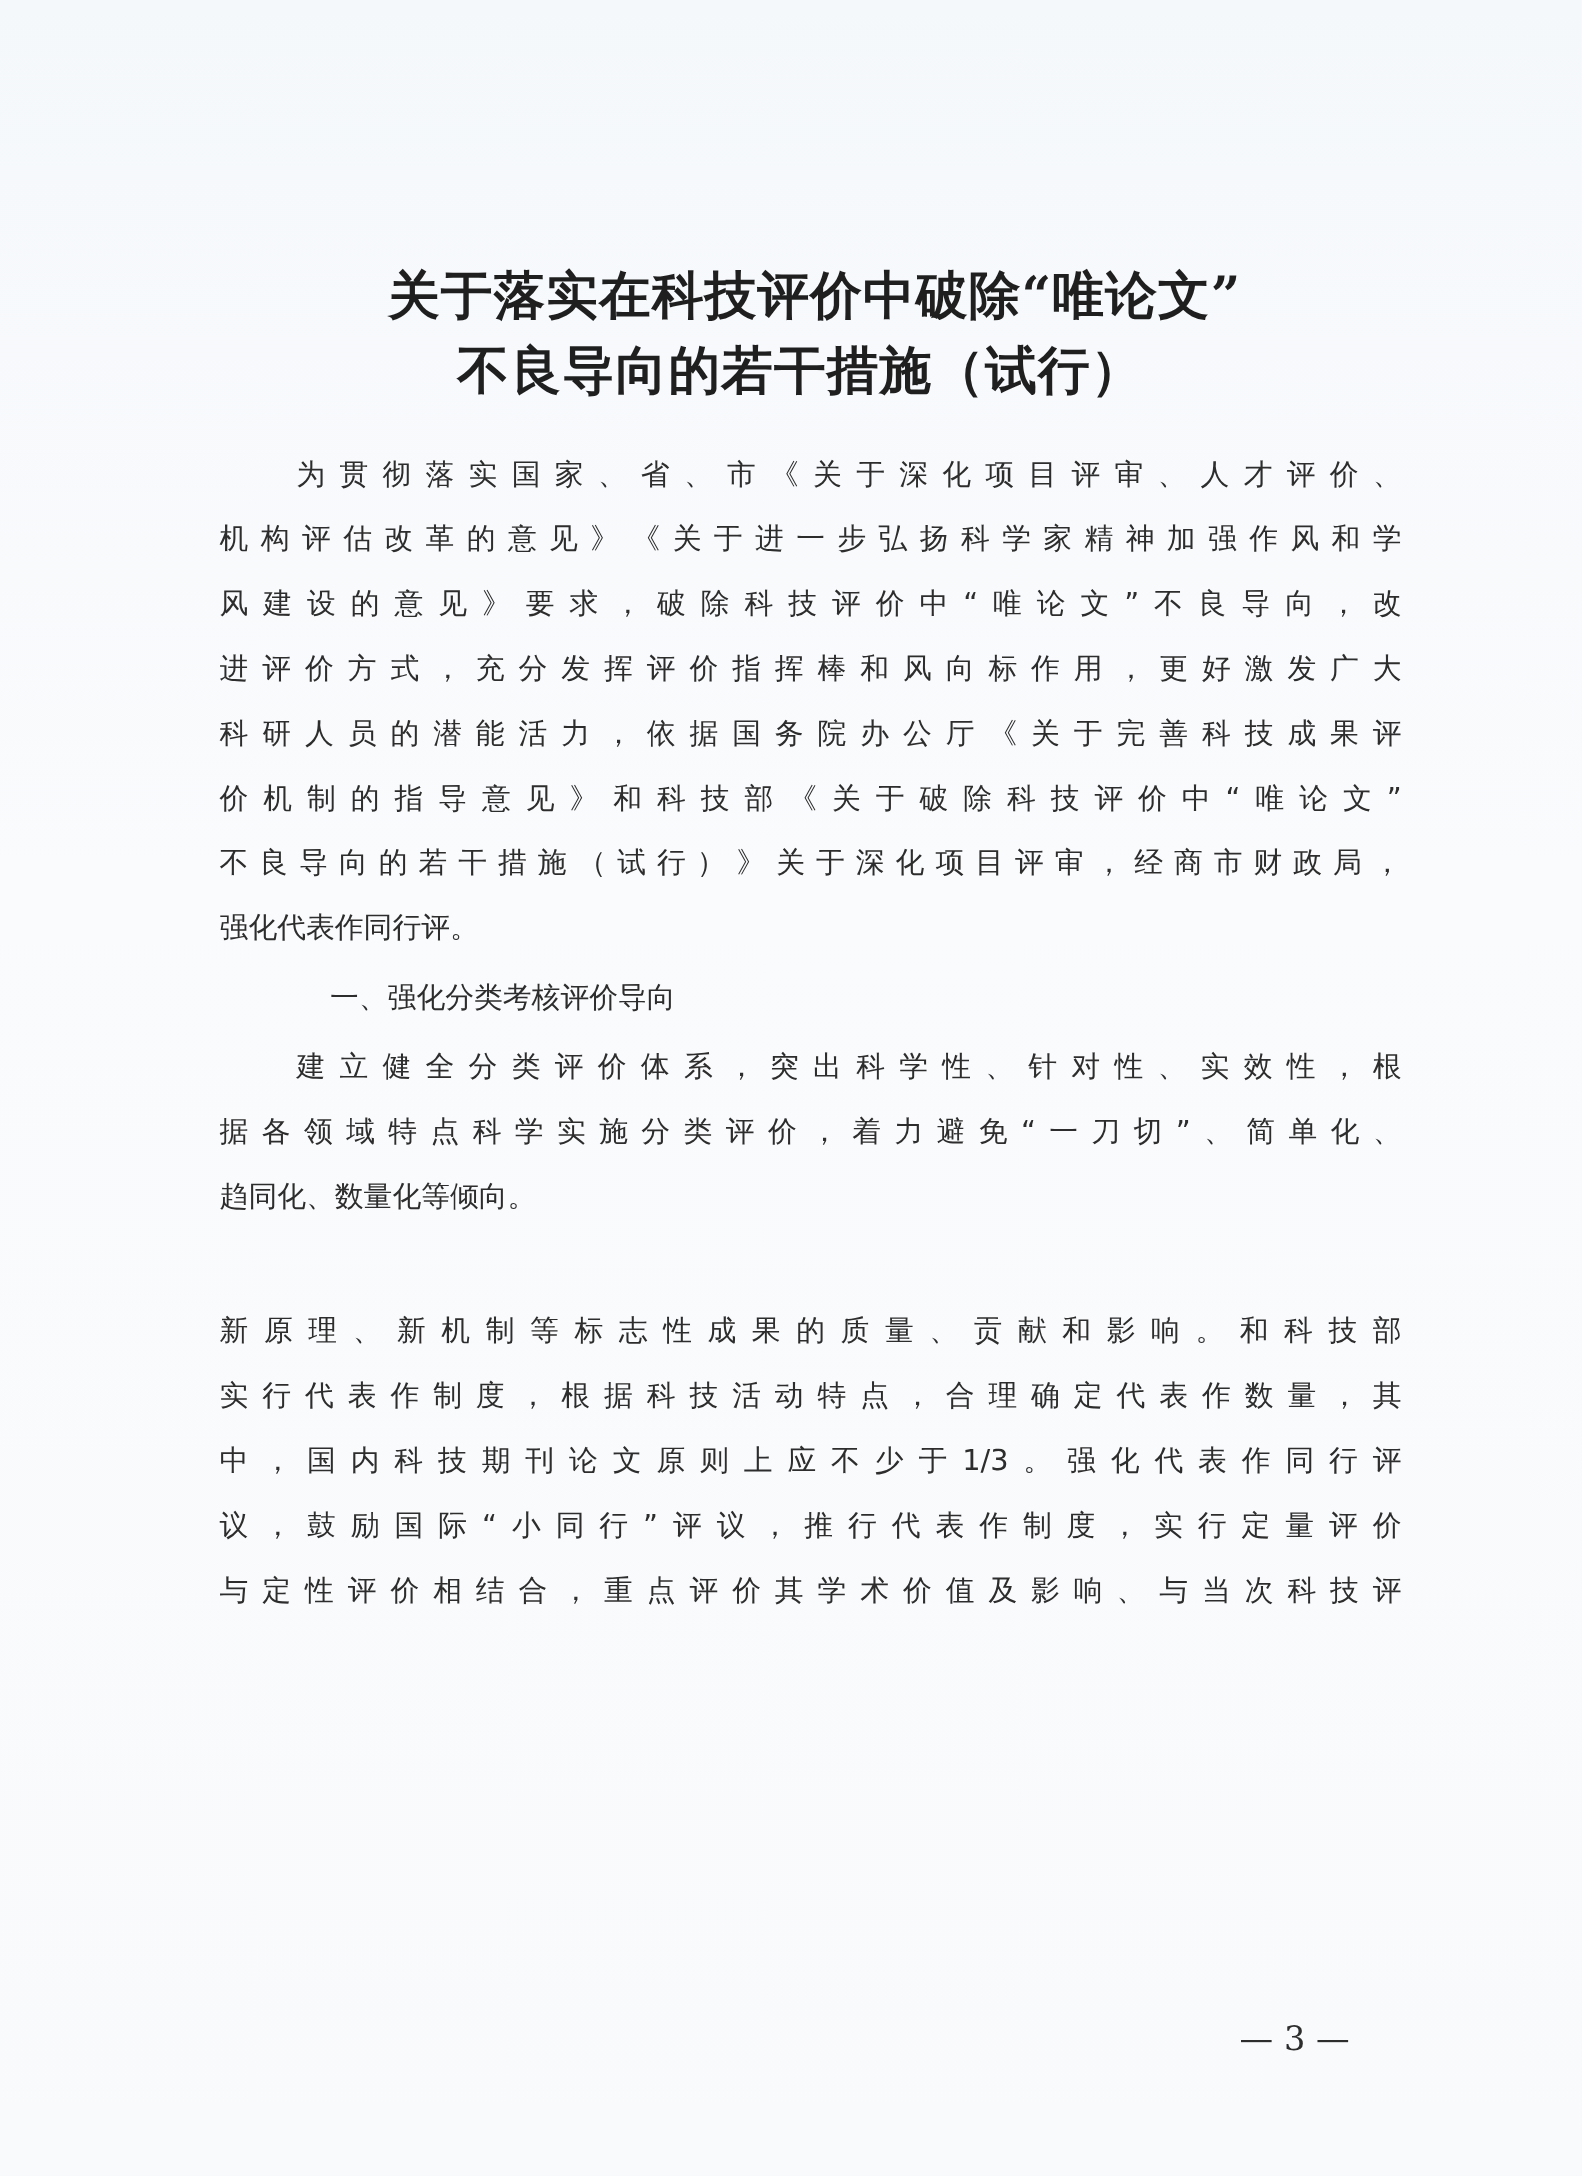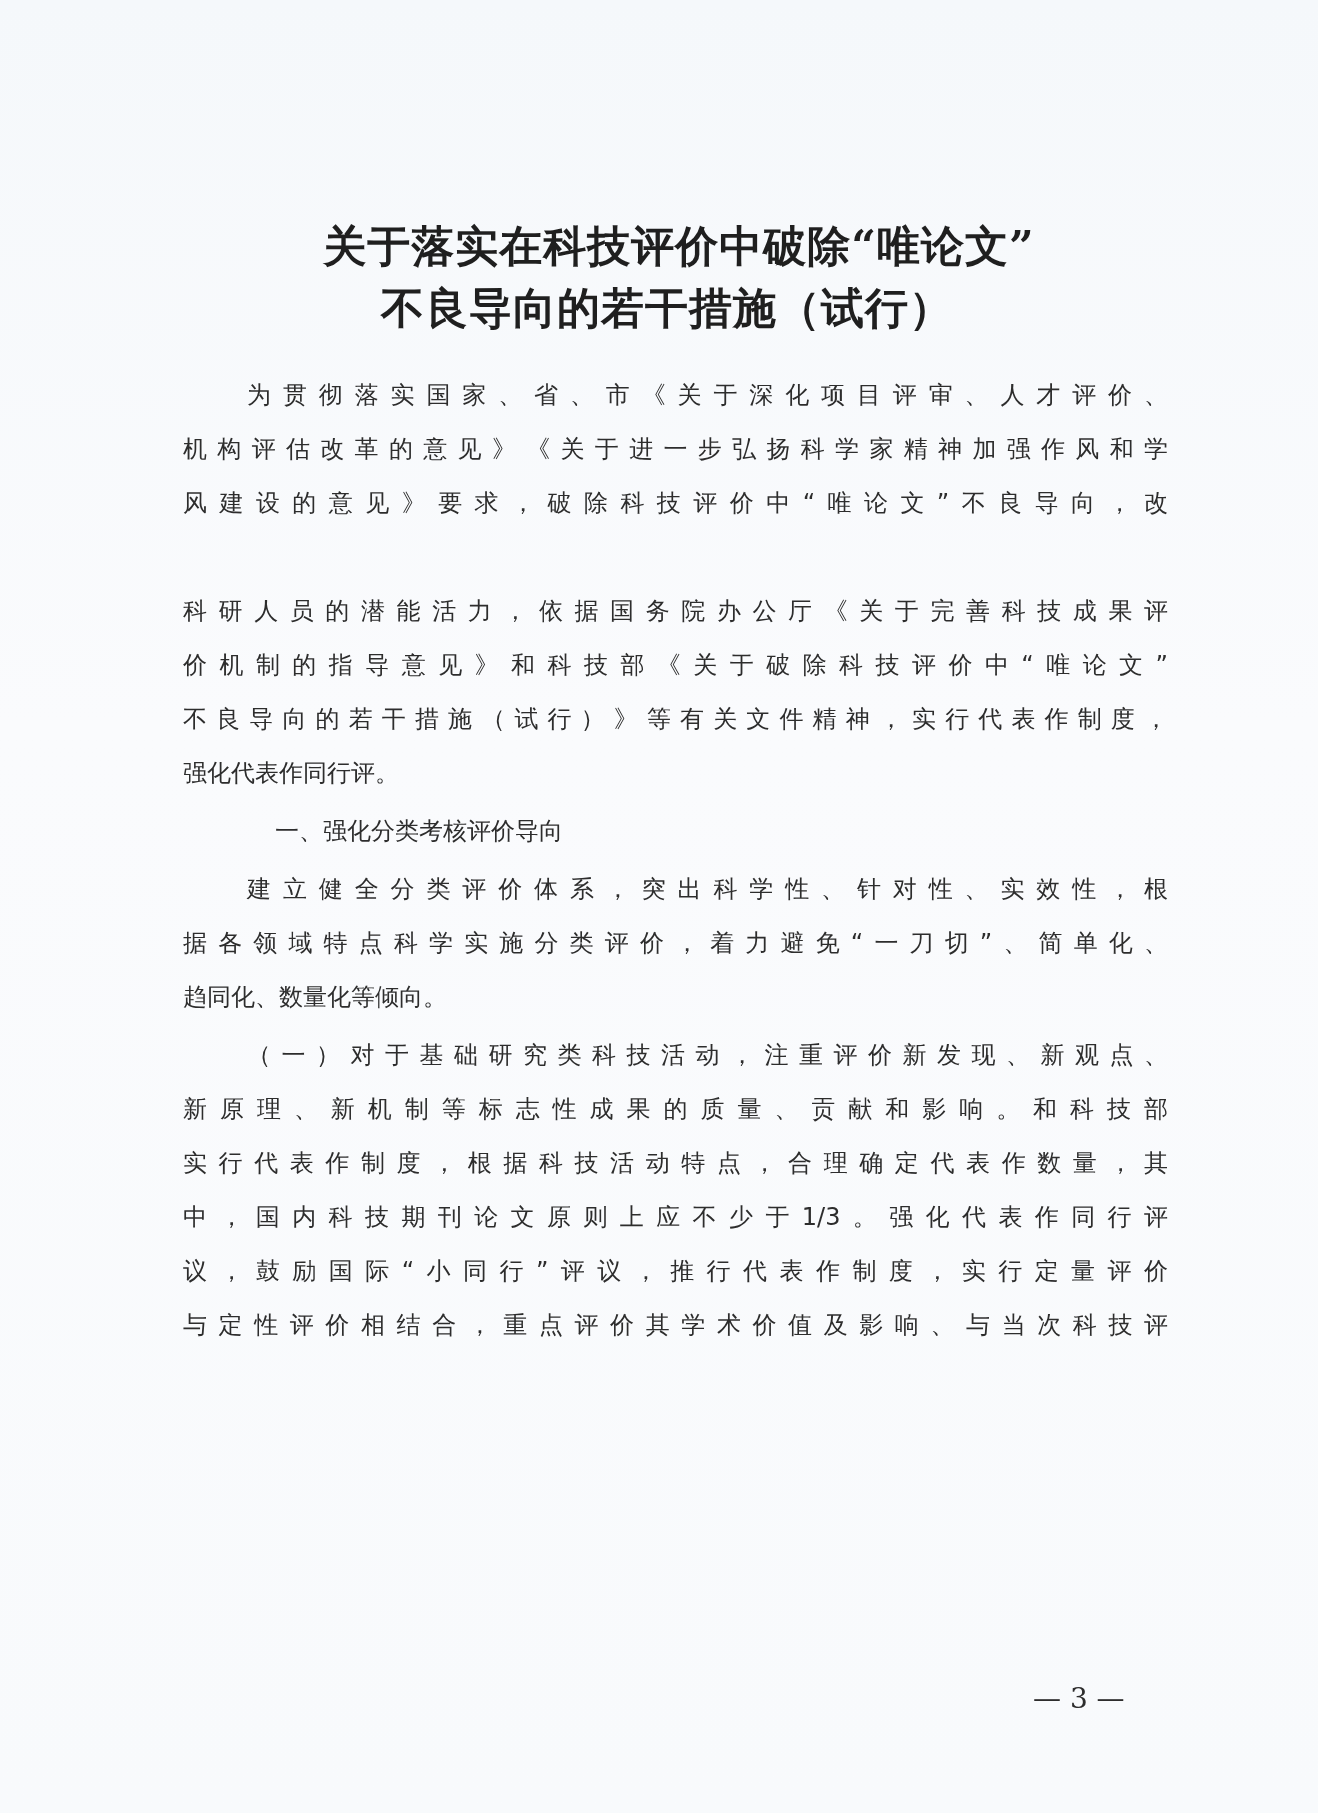--- a/index.html
+++ b/index.html
@@ -65,32 +65,32 @@
 <body>
 
 <div class="page">
 
   <div class="title l1">关于落实在科技评价中破除“唯论文”</div>
   <div class="title l2">不良导向的若干措施（试行）</div>
 
   <div class="line indent" style="top:375px">为贯彻落实国家、省、市《关于深化项目评审、人才评价、</div>
   <div class="line" style="top:429px">机构评估改革的意见》《关于进一步弘扬科学家精神加强作风和学</div>
   <div class="line" style="top:483px">风建设的意见》要求，破除科技评价中“唯论文”不良导向，改</div>
+  <div class="line" style="top:537px">进评价方式，充分发挥评价指挥棒和风向标作用，更好激发广大</div>
   <div class="line" style="top:591px">科研人员的潜能活力，依据国务院办公厅《关于完善科技成果评</div>
   <div class="line" style="top:645px">价机制的指导意见》和科技部《关于破除科技评价中“唯论文”</div>
-  <div class="line" style="top:699px">不良导向的若干措施（试行）》等有关文件精神，实行代表作制度，</div>
+  <div class="line" style="top:699px">不良导向的若干措施（试行）》关于深化项目评审，经商市财政局，</div>
   <div class="line last" style="top:753px">强化代表作同行评。</div>
 
   <div class="line heading" style="top:811px">一、强化分类考核评价导向</div>
 
   <div class="line indent" style="top:869px">建立健全分类评价体系，突出科学性、针对性、实效性，根</div>
   <div class="line" style="top:923px">据各领域特点科学实施分类评价，着力避免“一刀切”、简单化、</div>
   <div class="line last" style="top:977px">趋同化、数量化等倾向。</div>
 
-  <div class="line indent" style="top:1035px">（一）对于基础研究类科技活动，注重评价新发现、新观点、</div>
   <div class="line" style="top:1089px">新原理、新机制等标志性成果的质量、贡献和影响。和科技部</div>
   <div class="line" style="top:1143px">实行代表作制度，根据科技活动特点，合理确定代表作数量，其</div>
   <div class="line" style="top:1197px">中，国内科技期刊论文原则上应不少于1/3。强化代表作同行评</div>
   <div class="line" style="top:1251px">议，鼓励国际“小同行”评议，推行代表作制度，实行定量评价</div>
   <div class="line" style="top:1305px">与定性评价相结合，重点评价其学术价值及影响、与当次科技评</div>
 
   <div class="footer">— 3 —</div>
 </div>
 
 </body></html>

